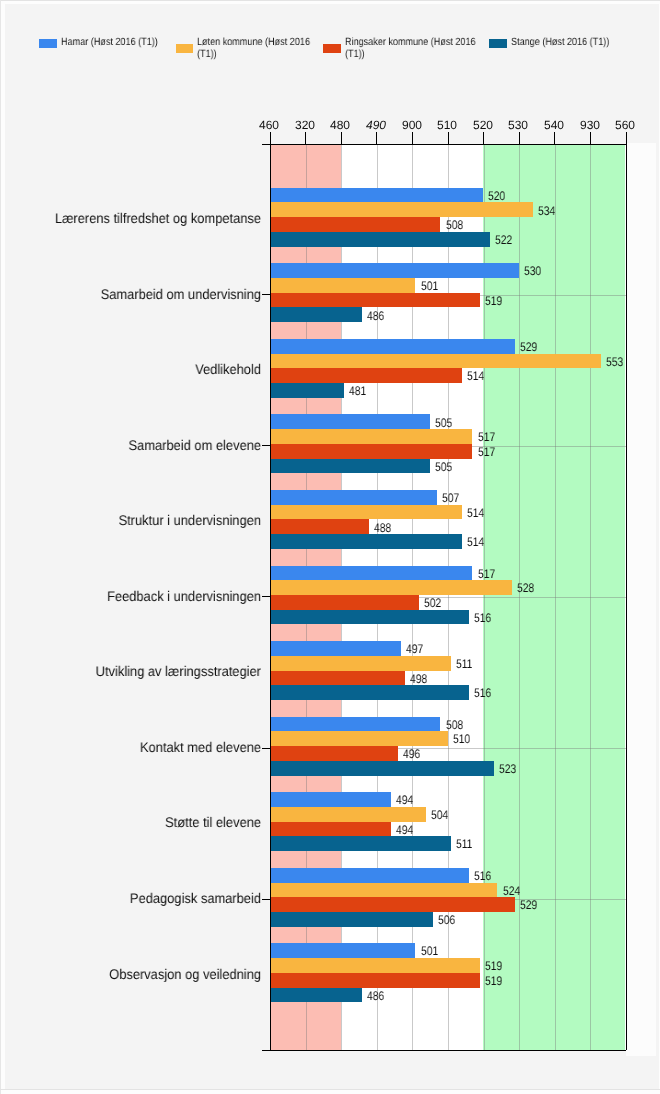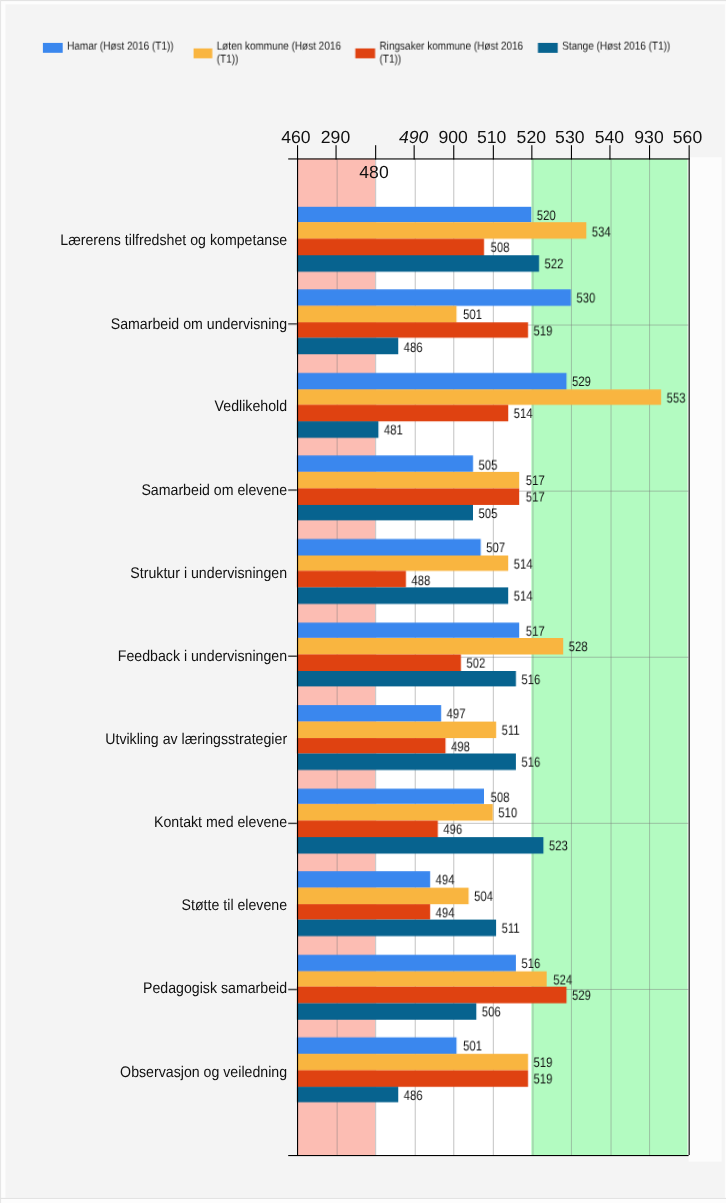--- a/index.html
+++ b/index.html
@@ -25,21 +25,21 @@
   #plotarea{position:absolute;overflow:hidden;}
   .zone{position:absolute;top:0;bottom:0;}
   .gridline{position:absolute;top:0;bottom:0;width:1px;background:rgba(120,120,120,0.40);}
   .hgridline{position:absolute;left:0;right:0;height:1px;background:rgba(120,120,120,0.40);}
   .bar{position:absolute;}
   .blabel{will-change:transform;position:absolute;font-size:12.5px;line-height:13px;color:#111;white-space:nowrap;opacity:0.999;
           transform:scaleX(0.82);transform-origin:left top;}
   .catlabel{will-change:transform;position:absolute;font-size:14px;line-height:15px;color:#111;white-space:nowrap;opacity:0.999;
             transform:scaleX(0.92);transform-origin:right top;text-align:right;}
   .cattick{position:absolute;height:1px;background:#000;}
-  .axlabel{will-change:transform;position:absolute;font-size:16px;line-height:13px;color:#111;white-space:nowrap;text-align:center;opacity:0.999;}
+  .axlabel{will-change:transform;position:absolute;font-size:12px;line-height:13px;color:#111;white-space:nowrap;text-align:center;opacity:0.999;}
   .axtick{position:absolute;width:1px;background:#000;}
   .axline{position:absolute;background:#000;}
 </style>
 </head>
 <body>
 
 <div id="page">
   <div id="panel"></div>
   <div id="edge-top"></div>
   <div id="edge-left"></div>
@@ -182,23 +182,23 @@
       <div class="bar" style="left: 269.5px; top: 958.08px; width: 210.04px; height: 14.72px; background: rgb(249, 181, 64);"></div>
       <div class="blabel" style="left: 484.74px; top: 960.14px;">519</div>
       <div class="bar" style="left: 269.5px; top: 972.8px; width: 210.04px; height: 14.72px; background: rgb(223, 66, 17);"></div>
       <div class="blabel" style="left: 484.74px; top: 974.86px;">519</div>
       <div class="bar" style="left: 269.5px; top: 987.52px; width: 92.56px; height: 14.72px; background: rgb(7, 99, 143);"></div>
       <div class="blabel" style="left: 367.26px; top: 989.58px;">486</div>
       <div class="catlabel" style="left: 0px; width: 261px; top: 966.6px;">Observasjon og veiledning</div>
       <div class="axtick" style="left: 270px; top: 132px; height: 12.5px;"></div>
       <div class="axlabel" style="left: 249.2px; width: 40px; top: 119px;">460</div>
       <div class="axtick" style="left: 305px; top: 132px; height: 12.5px;"></div>
-      <div class="axlabel" style="left: 284.8px; width: 40px; top: 119px;">290</div>
+      <div class="axlabel" style="left: 284.8px; width: 40px; top: 119px;">320</div>
       <div class="axtick" style="left: 341px; top: 132px; height: 12.5px;"></div>
-      <div class="axlabel" style="left: 320.4px; width: 40px; top: 119px; margin-top: 32px;">480</div>
+      <div class="axlabel" style="left: 320.4px; width: 40px; top: 119px;">480</div>
       <div class="axtick" style="left: 376px; top: 132px; height: 12.5px;"></div>
       <div class="axlabel" style="left: 356px; width: 40px; top: 119px; font-style: italic;">490</div>
       <div class="axtick" style="left: 412px; top: 132px; height: 12.5px;"></div>
       <div class="axlabel" style="left: 391.6px; width: 40px; top: 119px;">900</div>
       <div class="axtick" style="left: 448px; top: 132px; height: 12.5px;"></div>
       <div class="axlabel" style="left: 427.2px; width: 40px; top: 119px;">510</div>
       <div class="axtick" style="left: 483px; top: 132px; height: 12.5px;"></div>
       <div class="axlabel" style="left: 462.8px; width: 40px; top: 119px;">520</div>
       <div class="axtick" style="left: 519px; top: 132px; height: 12.5px;"></div>
       <div class="axlabel" style="left: 498.4px; width: 40px; top: 119px;">530</div>

